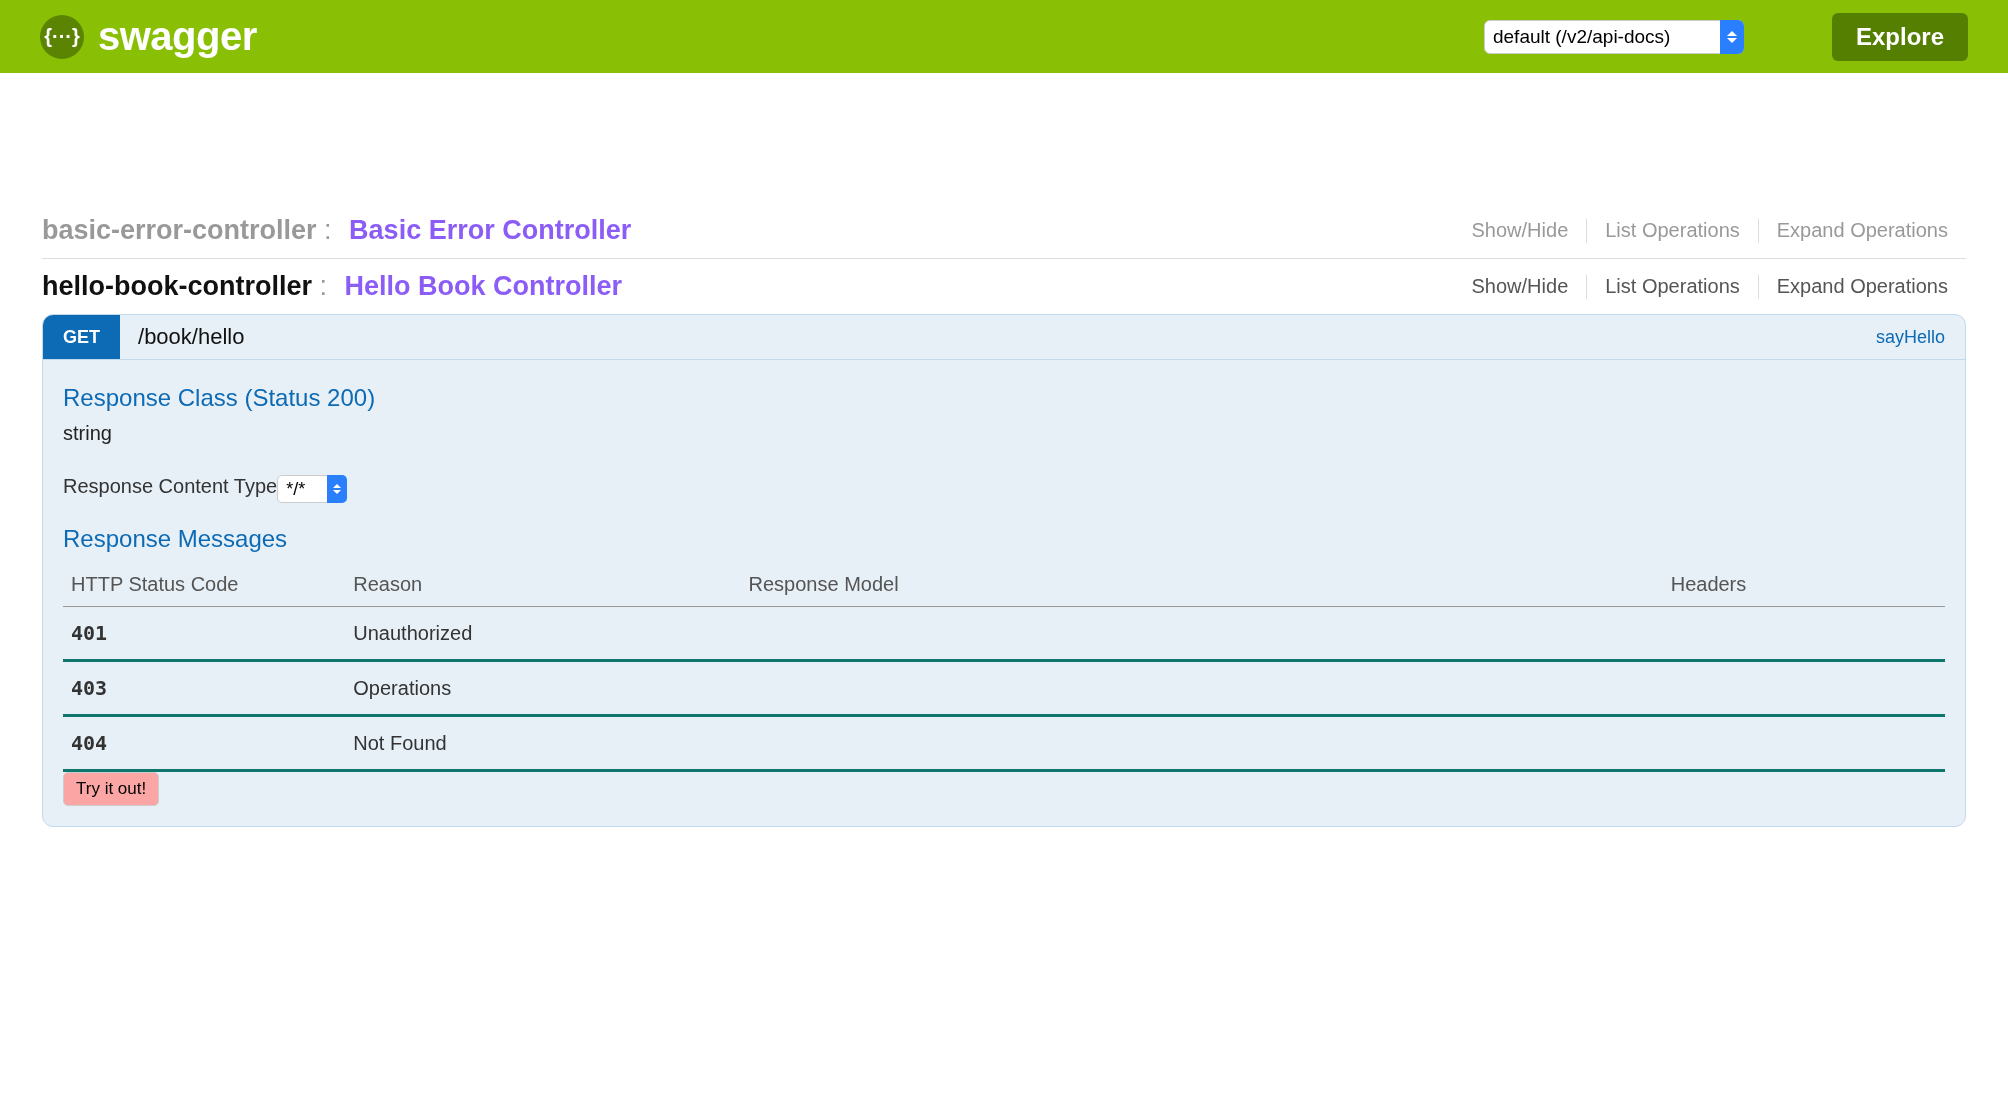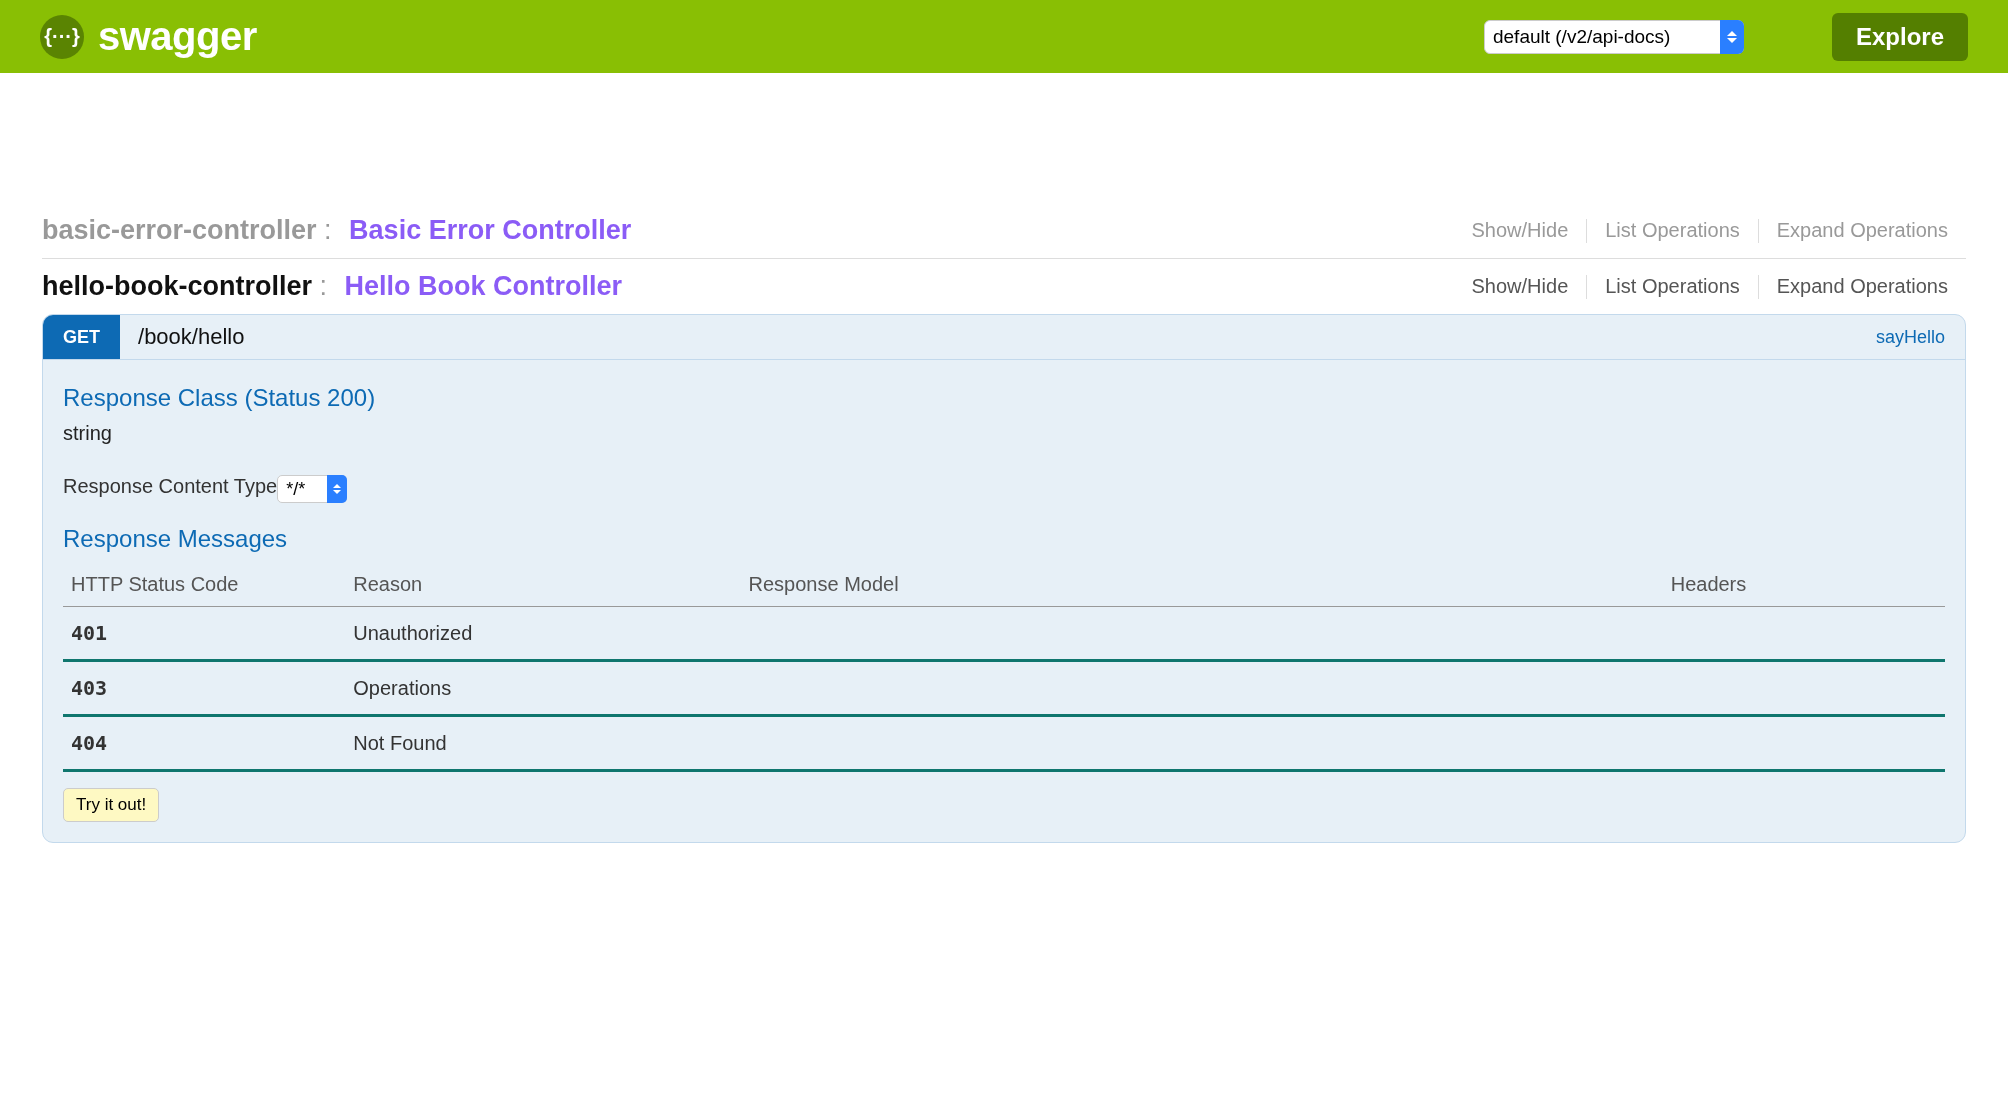--- a/index.html
+++ b/index.html
@@ -168,22 +168,21 @@
     border-bottom: 3px solid #0f766e;
     color: #333;
   }
   table.resp-msgs td.code { font-weight: bold; font-family: monospace; }
   table.resp-msgs col.c1 { width: 15%; }
   table.resp-msgs col.c2 { width: 21%; }
   table.resp-msgs col.c3 { width: 49%; }
   table.resp-msgs col.c4 { width: 15%; }
 
   .try-btn {
-    margin-top: 16px;
-    background: #fef9c3;
+    background: #fca5a5;
     border: 1px solid #ccc;
     border-radius: 5px;
     padding: 6px 12px;
     font-size: 17px;
     cursor: pointer;
   }
 </style>
 </head>
 <body>
 

